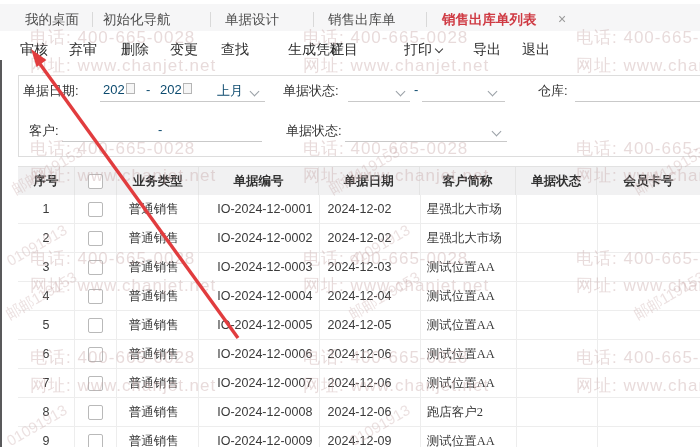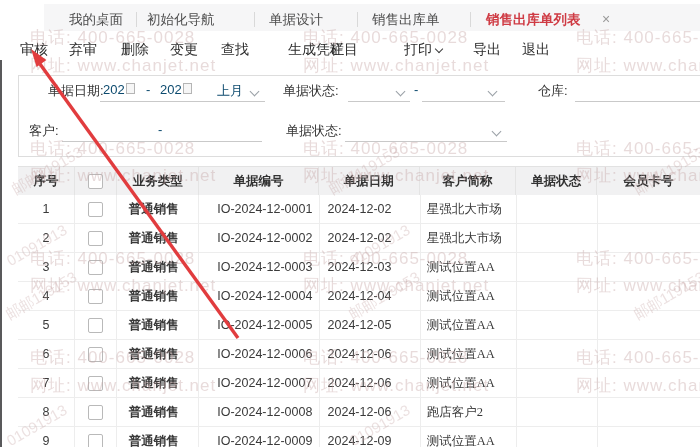--- a/index.html
+++ b/index.html
@@ -1,21 +1,21 @@
 <!DOCTYPE html>
 <html><head>
 <meta charset="utf-8">
 <style>
   html,body{margin:0;padding:0;background:#fff;}
   #app{position:relative;width:700px;height:447px;overflow:hidden;background:#fff;
        font-family:"Liberation Sans","DejaVu Sans",sans-serif;color:#333;}
 
   
   .tabbar{position:absolute;left:0;top:4px;right:0;height:31px;background:#f6f6f7;
-          border-bottom:2px solid #be185d;margin-left:44px;}
+          border-bottom:2px solid #be185d;}
   .tab{position:absolute;top:0;height:31px;line-height:31px;font-size:13.5px;color:#4d4d4d;cursor:default;white-space:nowrap;}
   .tab.active{color:#cf3b44;font-weight:bold;}
   .tabsep{position:absolute;top:8px;height:15px;width:1px;background:#d9d9d9;}
   .tab-close{position:absolute;top:0;height:31px;line-height:30px;font-size:14px;color:#9a9a9a;}
   .tab-underline{position:absolute;top:29px;height:3px;background:#e4434c;border-radius:1px;}
 
   
   .toolbar{position:absolute;left:0;top:31px;right:0;height:42px;background:#fff;}
   .tbtn{position:absolute;top:7px;height:22px;line-height:22px;font-size:14px;color:#2c2c2c;white-space:nowrap;}
   .caret{display:inline-block;width:6px;height:6px;border-right:1.8px solid #9aa0a6;
@@ -48,21 +48,21 @@
   .table{position:absolute;left:18px;top:166px;right:0;bottom:0;overflow:hidden;background:#fff;}
   .thead{position:absolute;left:0;top:0;right:0;height:28px;background:#f1f1f2;
          border-top:1px solid #e2e2e2;border-bottom:1px solid #e0e0e0;display:flex;}
   .tbody{position:absolute;left:0;top:29px;right:0;bottom:0;overflow:hidden;}
   .tr{display:flex;height:28px;border-bottom:1px solid #ededed;background:#fff;}
   .td,.th{box-sizing:border-box;height:100%;display:flex;align-items:center;justify-content:center;
           font-size:12.5px;color:#3a3a3a;border-right:1px solid #ededed;overflow:hidden;white-space:nowrap;}
   .th{font-weight:bold;color:#333;border-right:1px solid #e4e4e4;}
   .c1{width:62px;} .c2{width:46px;} .c3{width:89px;} .c4{width:130px;}
   .c5{width:110px;} .c6{width:105px;} .c7{width:88px;} .c8{width:112px;border-right:none;}
-  .td.c3{padding-left:12px;justify-content:flex-start;font-weight:bold;}
+  .td.c3{padding-left:12px;justify-content:flex-start;}
   .td.c4{padding-left:18px;justify-content:flex-start;}
   .td.c5{padding-left:8px;justify-content:flex-start;}
   .td.c6{padding-left:6px;justify-content:flex-start;font-family:Liberation Serif, serif;}
   .cb{display:inline-block;width:13px;height:13px;border:1px solid #b9b9b9;border-radius:2px;background:#fff;}
 
   
   .wm{position:absolute;left:0;top:0;right:0;bottom:0;pointer-events:none;z-index:40;overflow:hidden;}
   .wmt{position:absolute;font-size:17px;letter-spacing:1px;color:rgba(197,164,164,0.40);white-space:nowrap;}
   .wmd{position:absolute;font-size:15px;color:rgba(197,164,164,0.33);white-space:nowrap;
        transform:rotate(-30deg);transform-origin:left bottom;}
@@ -99,21 +99,21 @@
     <div class="tbtn" style="left:330px">栏目</div>
     <div class="tbtn" style="left:404px"><span>打印</span><span class="caret dark"></span></div>
     <div class="tbtn" style="left:473px">导出</div>
     <div class="tbtn" style="left:522px">退出</div>
   </div>
 
   <div class="leftedge"></div>
 
   <div class="filter-panel"></div>
 
-  <div class="flabel" style="left:48px;top:82px">单据日期:</div>
+  <div class="flabel" style="left:23px;top:82px">单据日期:</div>
   <div class="fvalue" style="left:103px;top:82px"><span>202</span><span class="datebox"></span></div>
   <div class="fvalue" style="left:146px;top:82px">-</div>
   <div class="fvalue" style="left:160px;top:82px"><span>202</span><span class="datebox"></span></div>
   <div class="fvalue" style="left:217px;top:82px">上月</div>
   <span class="caret fcaret" style="left:251px;top:88px"></span>
   <div class="uline" style="left:100px;top:101px;width:165px"></div>
 
   <div class="flabel" style="left:283px;top:82px">单据状态:</div>
   <span class="caret fcaret" style="left:397px;top:88px"></span>
   <div class="uline" style="left:348px;top:101px;width:62px"></div>

